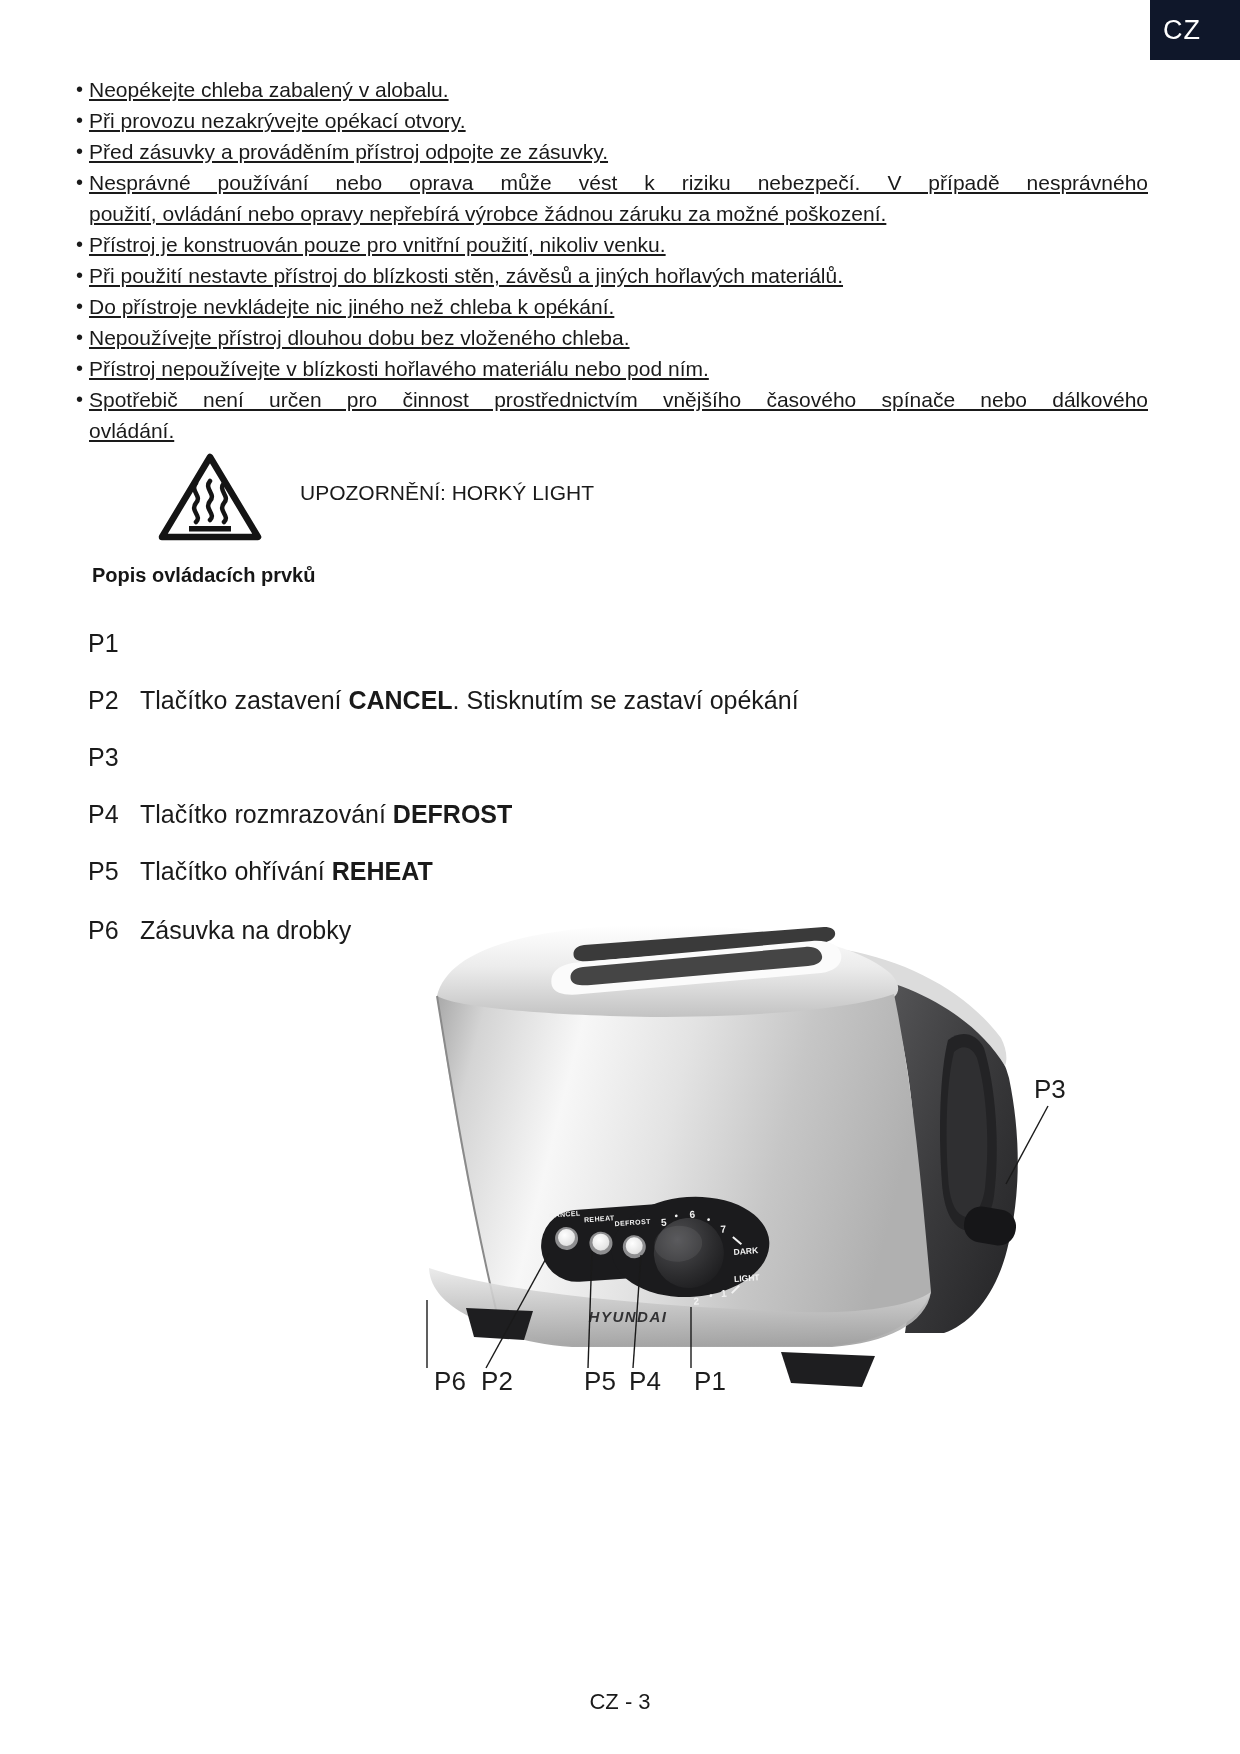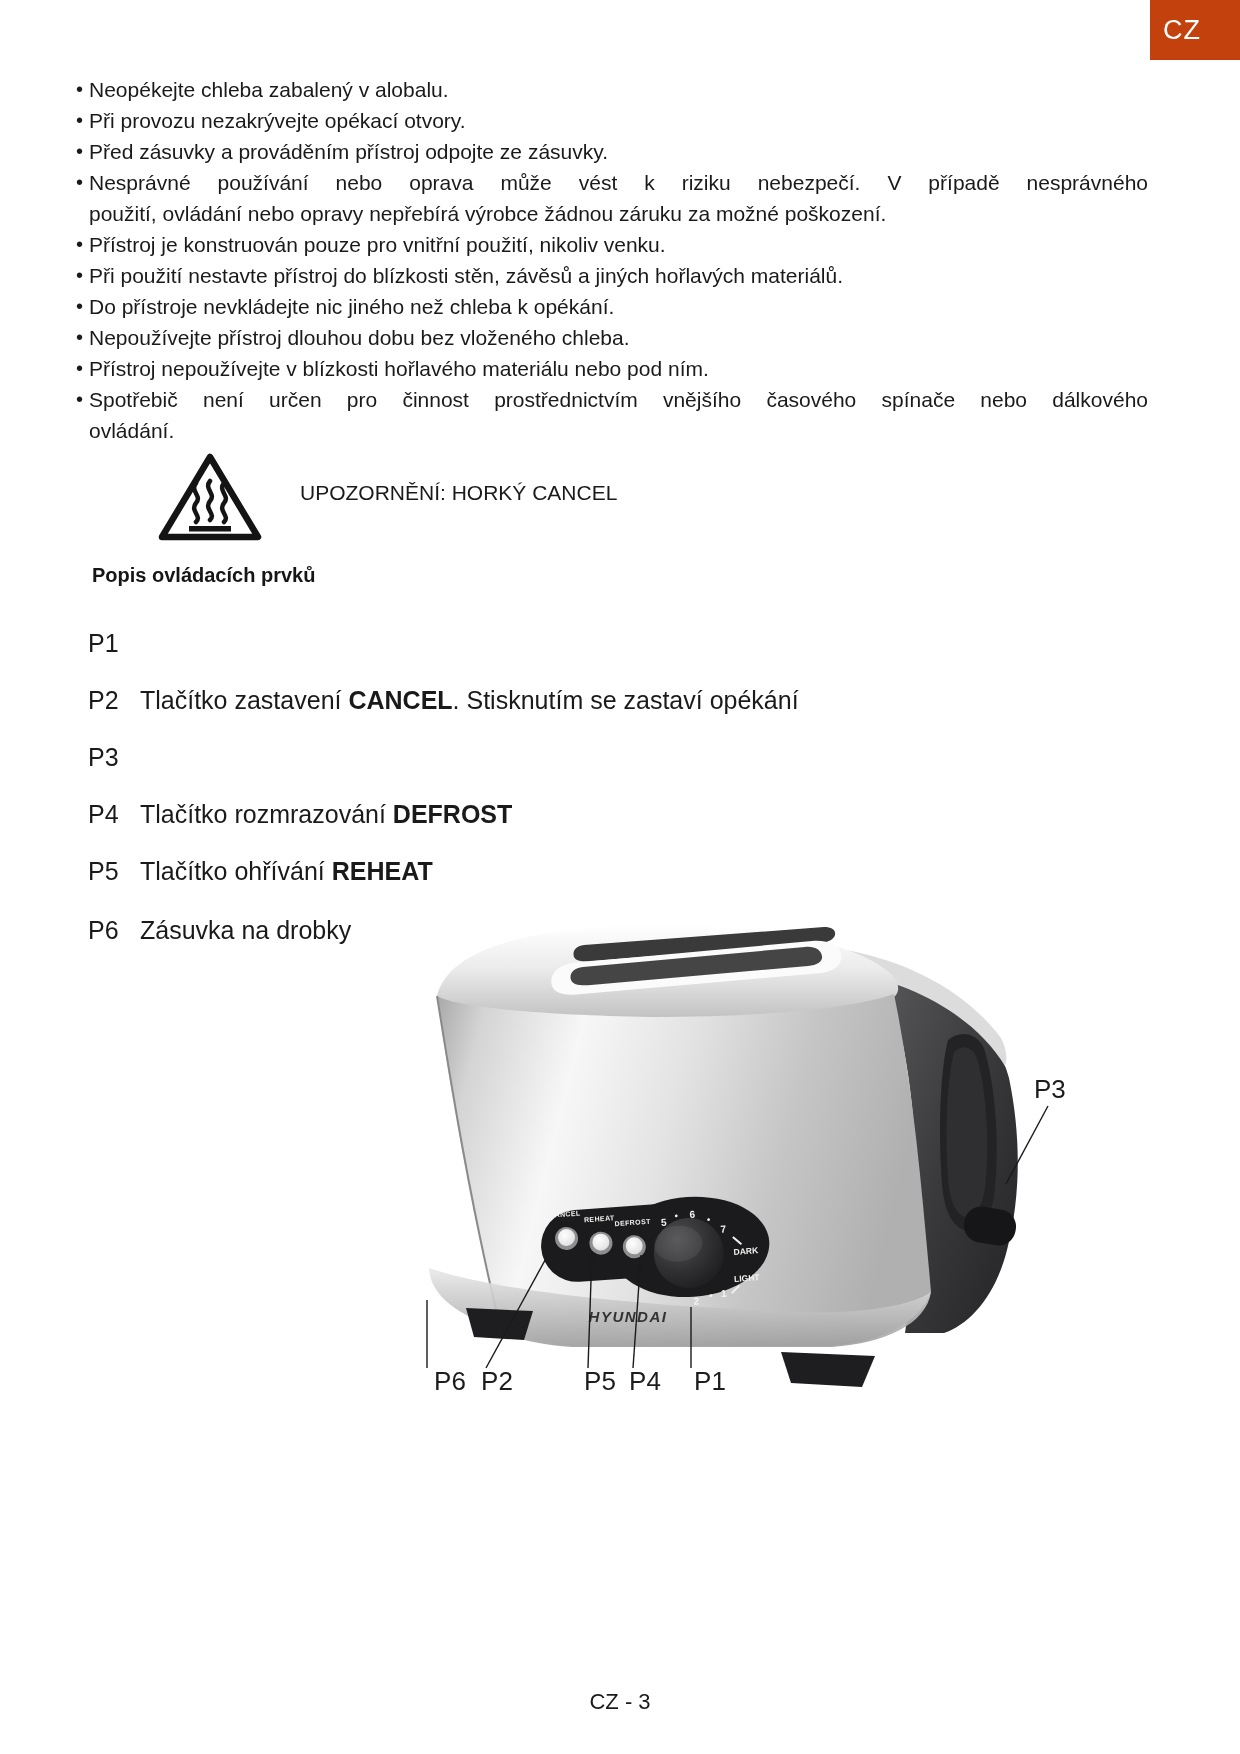--- a/index.html
+++ b/index.html
@@ -3,30 +3,30 @@
 <meta charset="utf-8">
 <style>
   html,body { margin:0; padding:0; background:#ffffff; }
   .page {
     position:relative; width:1240px; height:1754px; background:#ffffff;
     font-family:"Liberation Sans", sans-serif; color:#1a1a1a; overflow:hidden;
   }
   
   .lang-badge {
     position:absolute; left:1150px; top:0; width:90px; height:60px;
-    background:#c2410c; color:#ffffff; display:flex; align-items:center;
+    background:#0f172a; color:#ffffff; display:flex; align-items:center;
     padding-left:13px; box-sizing:border-box; font-size:27px; letter-spacing:1px;
   }
   
   .safety-list {
     position:absolute; left:76px; top:74px; width:1072px;
     margin:0; padding:0; list-style:none;
     font-size:21px; line-height:31px;
   }
-  .safety-list li { position:relative; padding-left:13px; }
+  .safety-list li { position:relative; padding-left:13px;text-decoration:underline; }
   .safety-list li::before {
     content:"\2022"; position:absolute; left:0; top:0; font-size:20px;
   }
   .bline.just { text-align:justify; text-align-last:justify; }
   
   .warn-icon { position:absolute; left:157px; top:452px; }
   .warn-text { position:absolute; left:300px; top:481px; font-size:21px; }
   
   .section-title {
     position:absolute; left:88px; top:560px; margin:4px;
@@ -93,21 +93,21 @@
 
   <svg class="warn-icon" width="106" height="90" viewBox="0 0 212 180">
     <path d="M106,10 L202,170 L10,170 Z" fill="#ffffff" stroke="#141414" stroke-width="13" stroke-linejoin="round"></path>
     <g fill="none" stroke="#141414" stroke-width="9" stroke-linecap="round">
       <path d="M78,62 c-13,16 13,26 0,40 c-13,16 13,26 0,38"></path>
       <path d="M106,58 c-13,16 13,26 0,40 c-13,16 13,26 0,38"></path>
       <path d="M134,62 c-13,16 13,26 0,40 c-13,16 13,26 0,38"></path>
     </g>
     <rect x="64" y="148" width="84" height="11" fill="#141414"></rect>
   </svg>
-  <div class="warn-text">UPOZORNĚNÍ: HORKÝ CANCEL</div>
+  <div class="warn-text">UPOZORNĚNÍ: HORKÝ LIGHT</div>
 
   <h1 class="section-title">Popis ovládacích prvků</h1>
 
   <div class="controls-list" id="controls-list">
       <div class="ctrl-row">
         <span class="ctrl-ref">P1</span>
       </div>
       <div class="ctrl-row">
         <span class="ctrl-ref">P2</span>
         <span class="ctrl-text"><span>Tlačítko zastavení </span><b>CANCEL</b><span>. Stisknutím se zastaví opékání</span></span>

